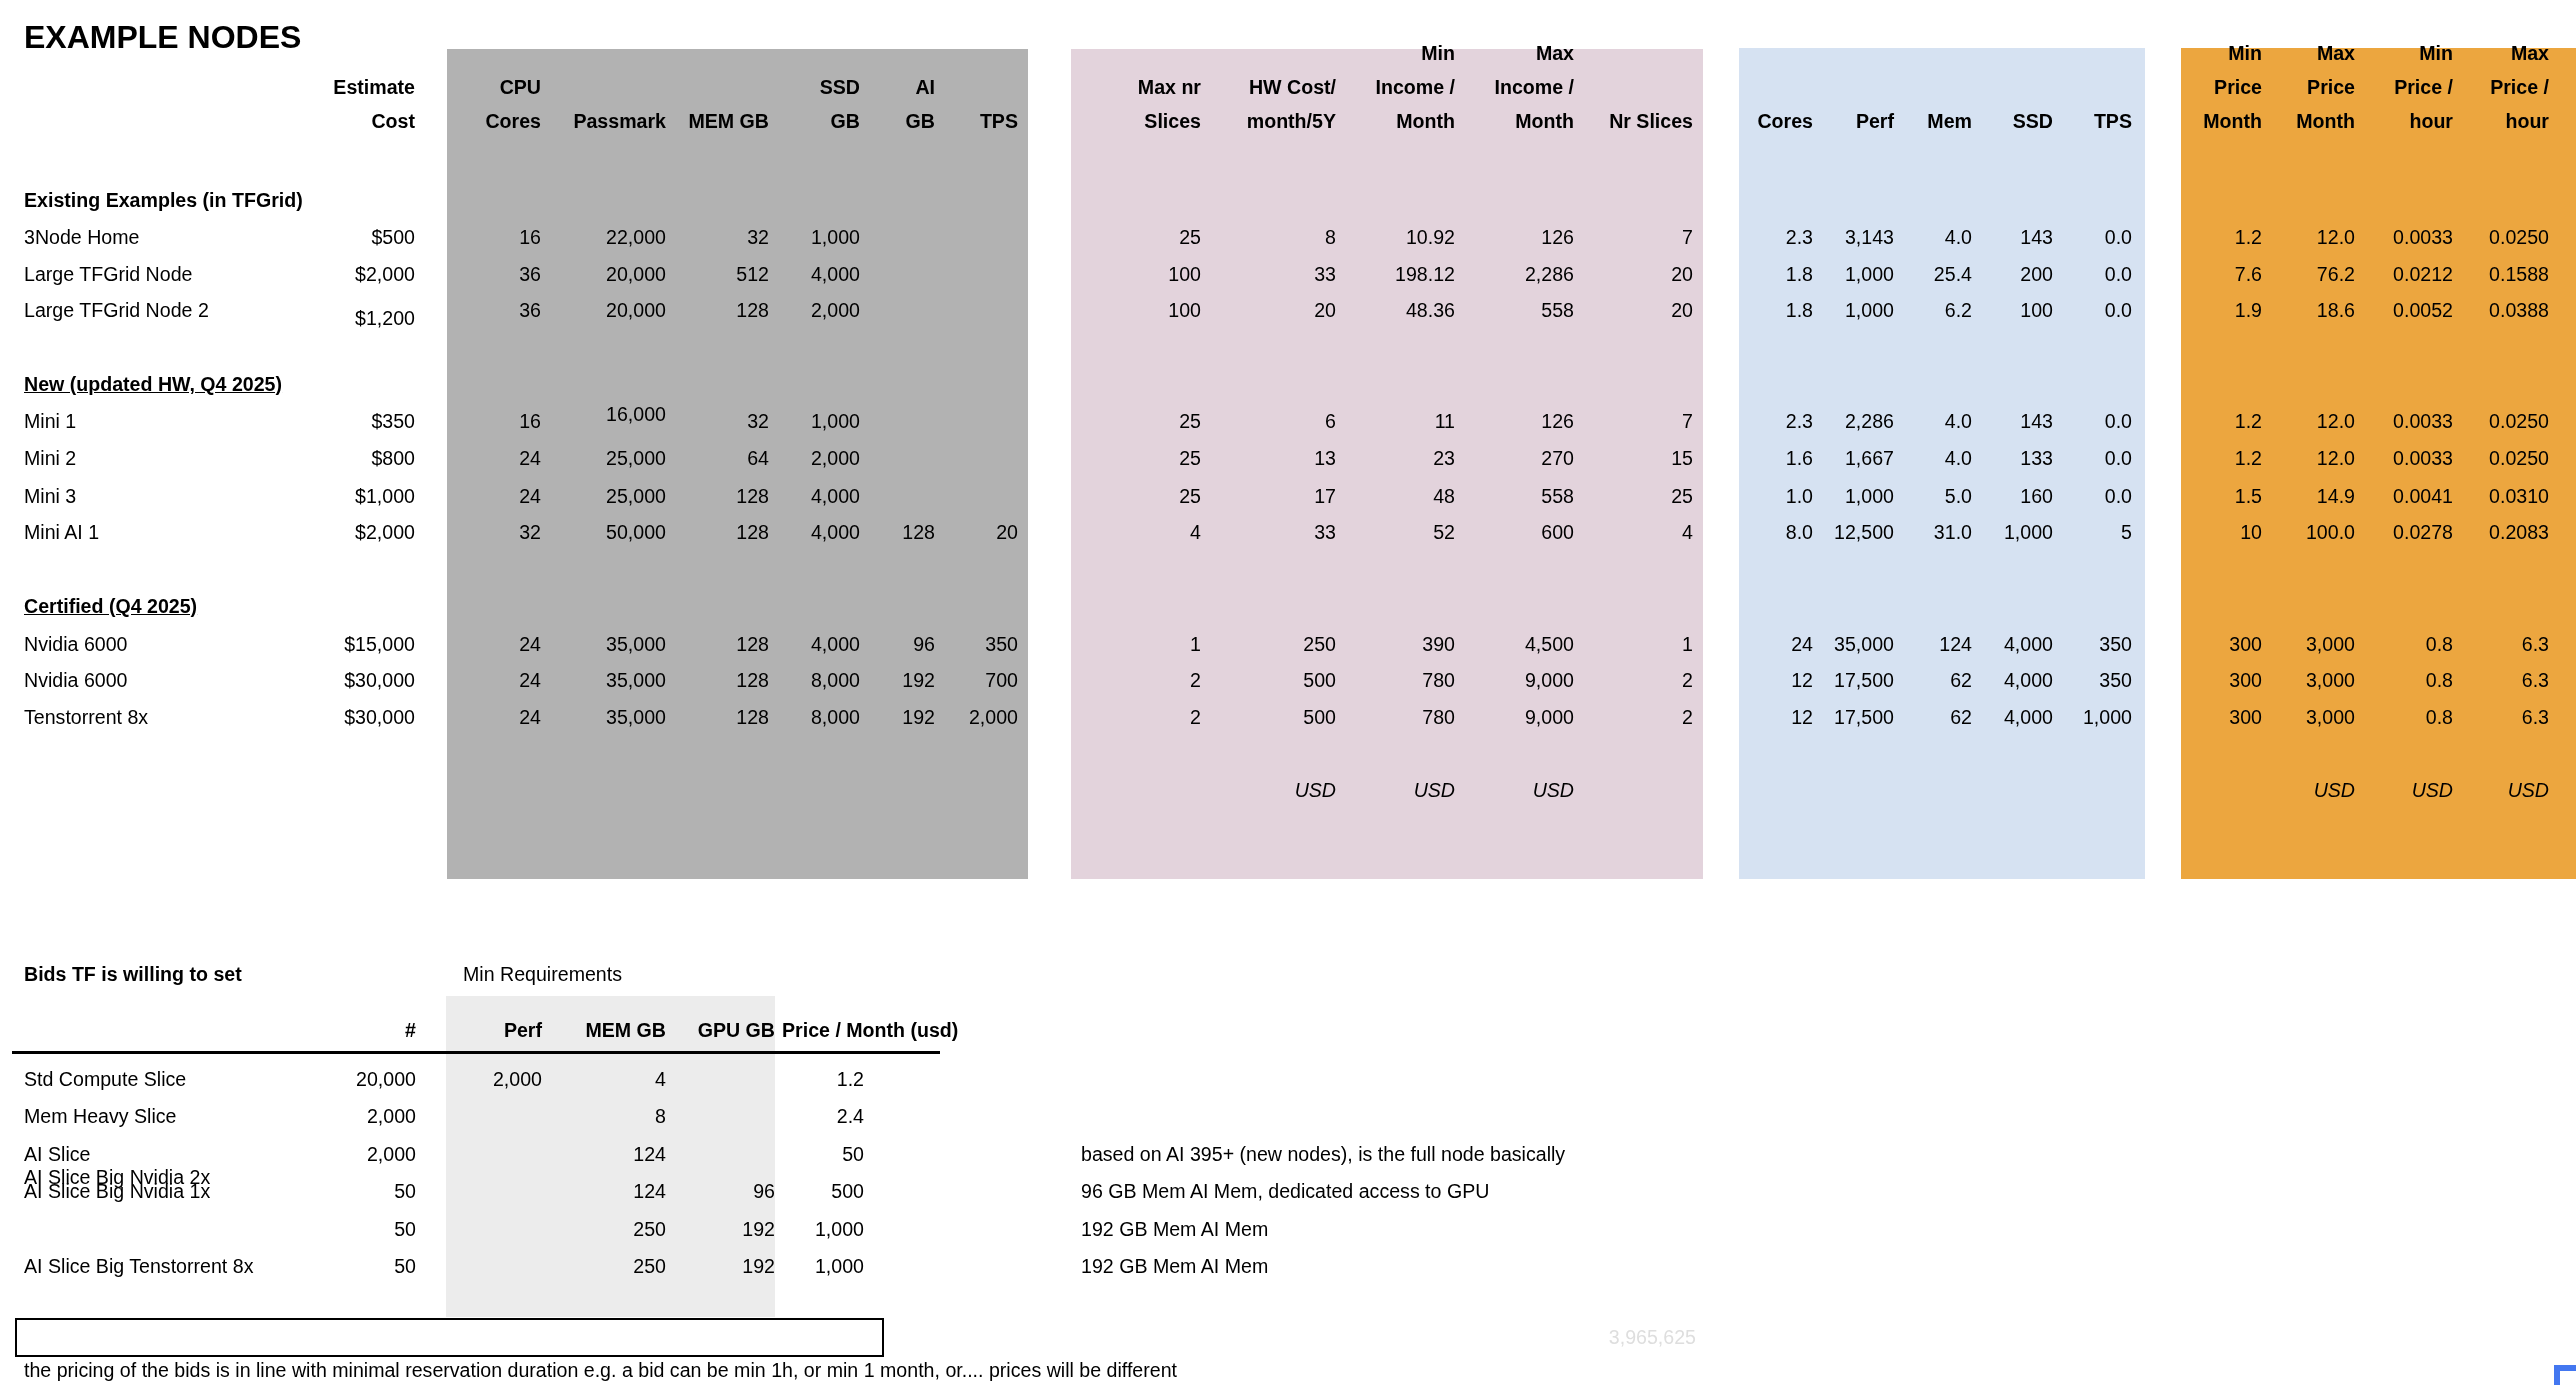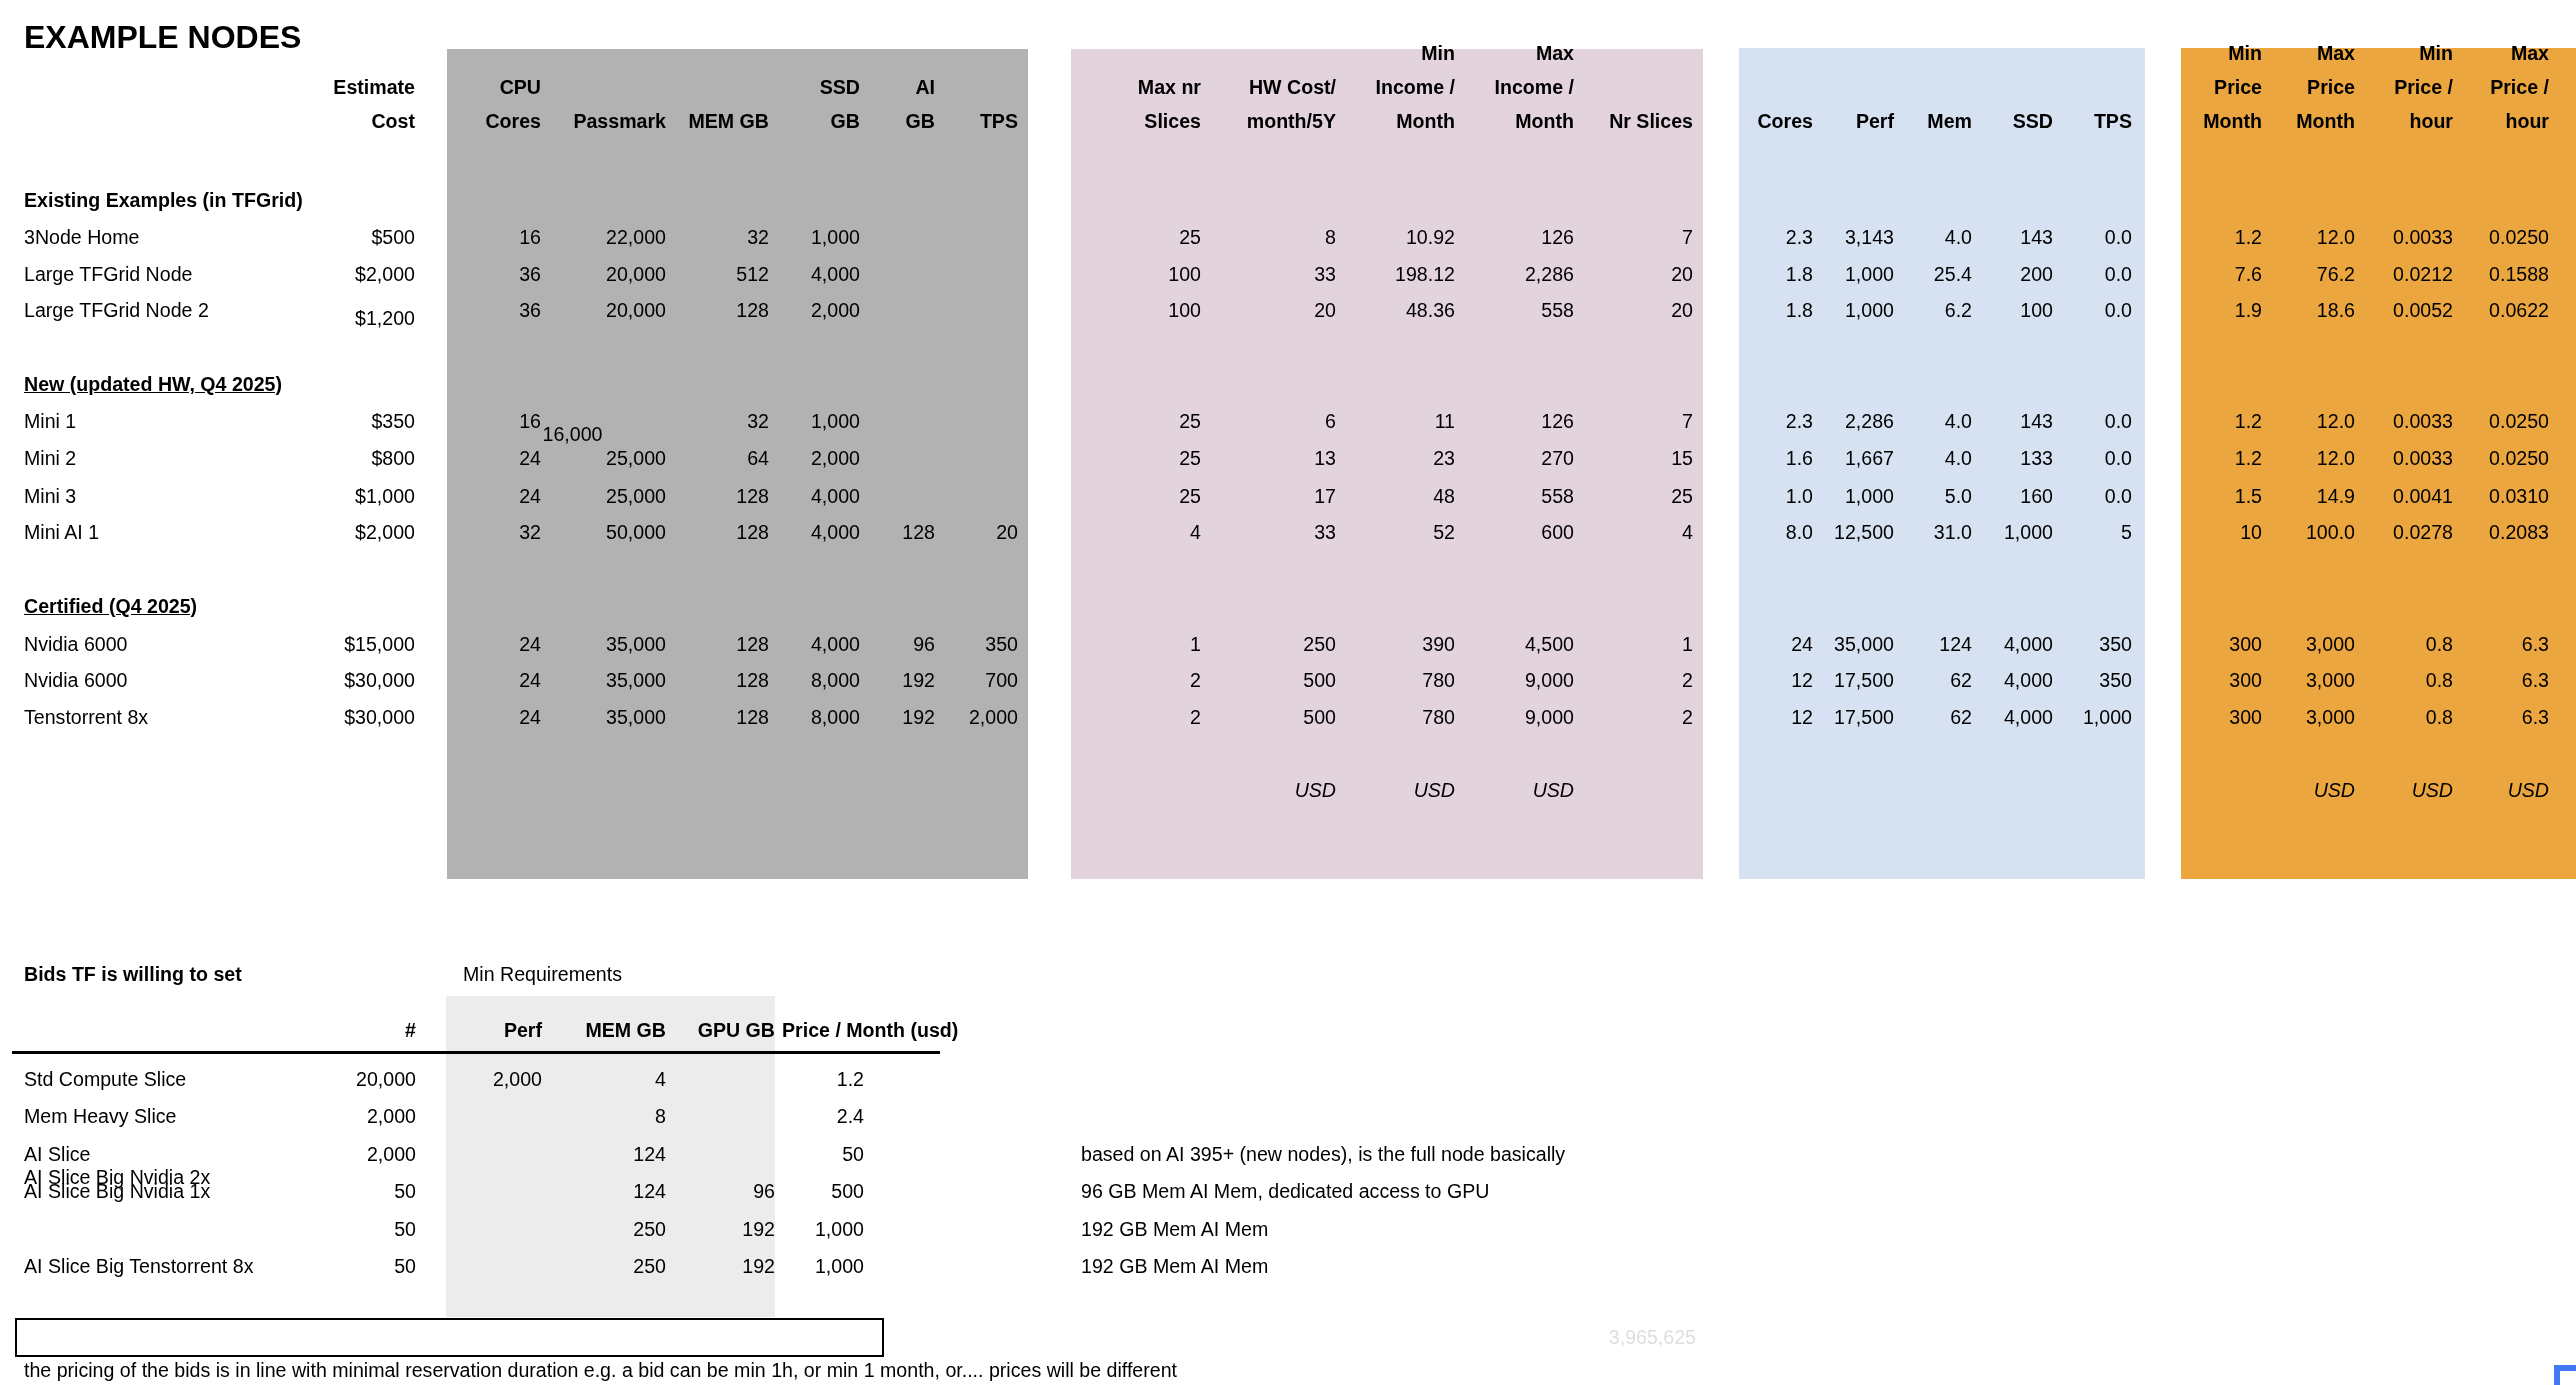--- a/index.html
+++ b/index.html
@@ -142,26 +142,26 @@
       <div class="num" style="left: 1387px; top: 292px;">558</div>
       <div class="num" style="left: 1506px; top: 292px;">20</div>
       <div class="num" style="left: 1626px; top: 292px;">1.8</div>
       <div class="num" style="left: 1707px; top: 292px;">1,000</div>
       <div class="num" style="left: 1785px; top: 292px;">6.2</div>
       <div class="num" style="left: 1866px; top: 292px;">100</div>
       <div class="num" style="left: 1945px; top: 292px;">0.0</div>
       <div class="num" style="left: 2075px; top: 292px;">1.9</div>
       <div class="num" style="left: 2168px; top: 292px;">18.6</div>
       <div class="num" style="left: 2266px; top: 292px;">0.0052</div>
-      <div class="num" style="left: 2362px; top: 292px;">0.0622</div>
+      <div class="num" style="left: 2362px; top: 292px;">0.0388</div>
       <div class="sec u" style="top: 366px;">New (updated HW, Q4 2025)</div>
       <div class="lab" style="top: 403px;">Mini 1</div>
       <div class="num" style="left: 228px; top: 403px;">$350</div>
       <div class="num" style="left: 354px; top: 403px;">16</div>
-      <div class="num" style="left: 479px; top: 416px; text-align: center;">16,000</div>
+      <div class="num" style="left: 479px; top: 396px;">16,000</div>
       <div class="num" style="left: 582px; top: 403px;">32</div>
       <div class="num" style="left: 673px; top: 403px;">1,000</div>
       <div class="num" style="left: 1014px; top: 403px;">25</div>
       <div class="num" style="left: 1149px; top: 403px;">6</div>
       <div class="num" style="left: 1268px; top: 403px;">11</div>
       <div class="num" style="left: 1387px; top: 403px;">126</div>
       <div class="num" style="left: 1506px; top: 403px;">7</div>
       <div class="num" style="left: 1626px; top: 403px;">2.3</div>
       <div class="num" style="left: 1707px; top: 403px;">2,286</div>
       <div class="num" style="left: 1785px; top: 403px;">4.0</div>

